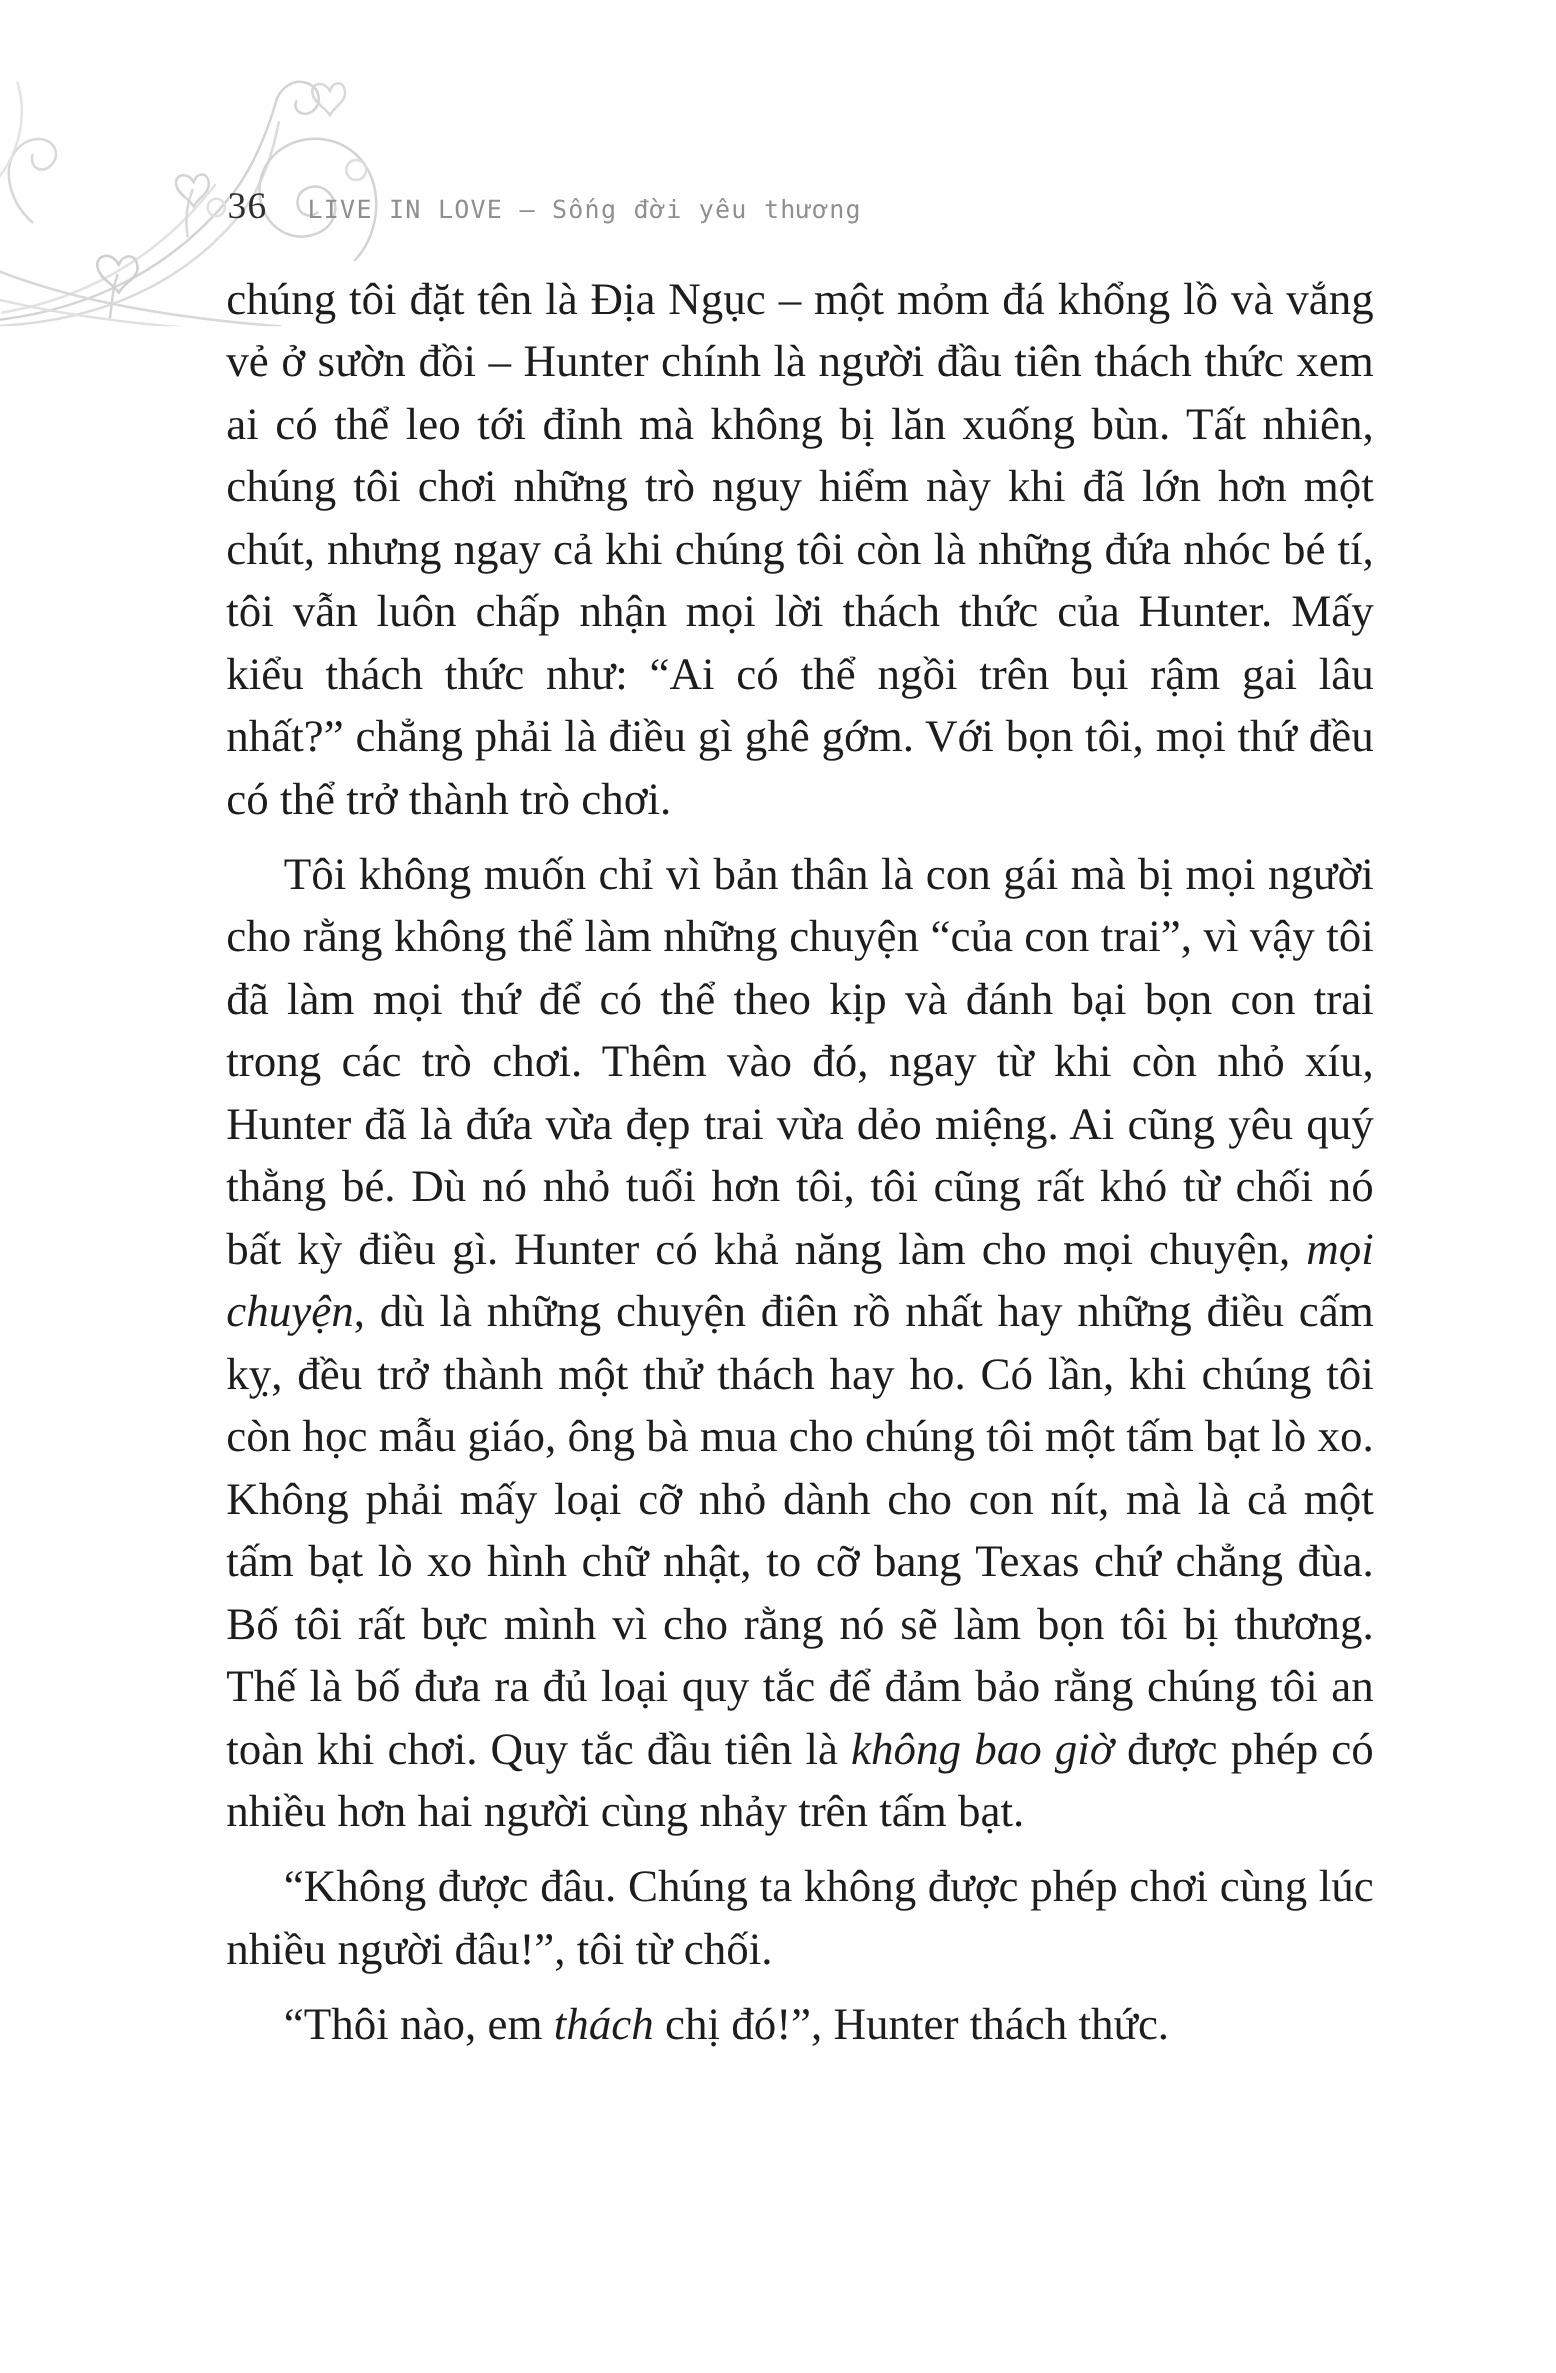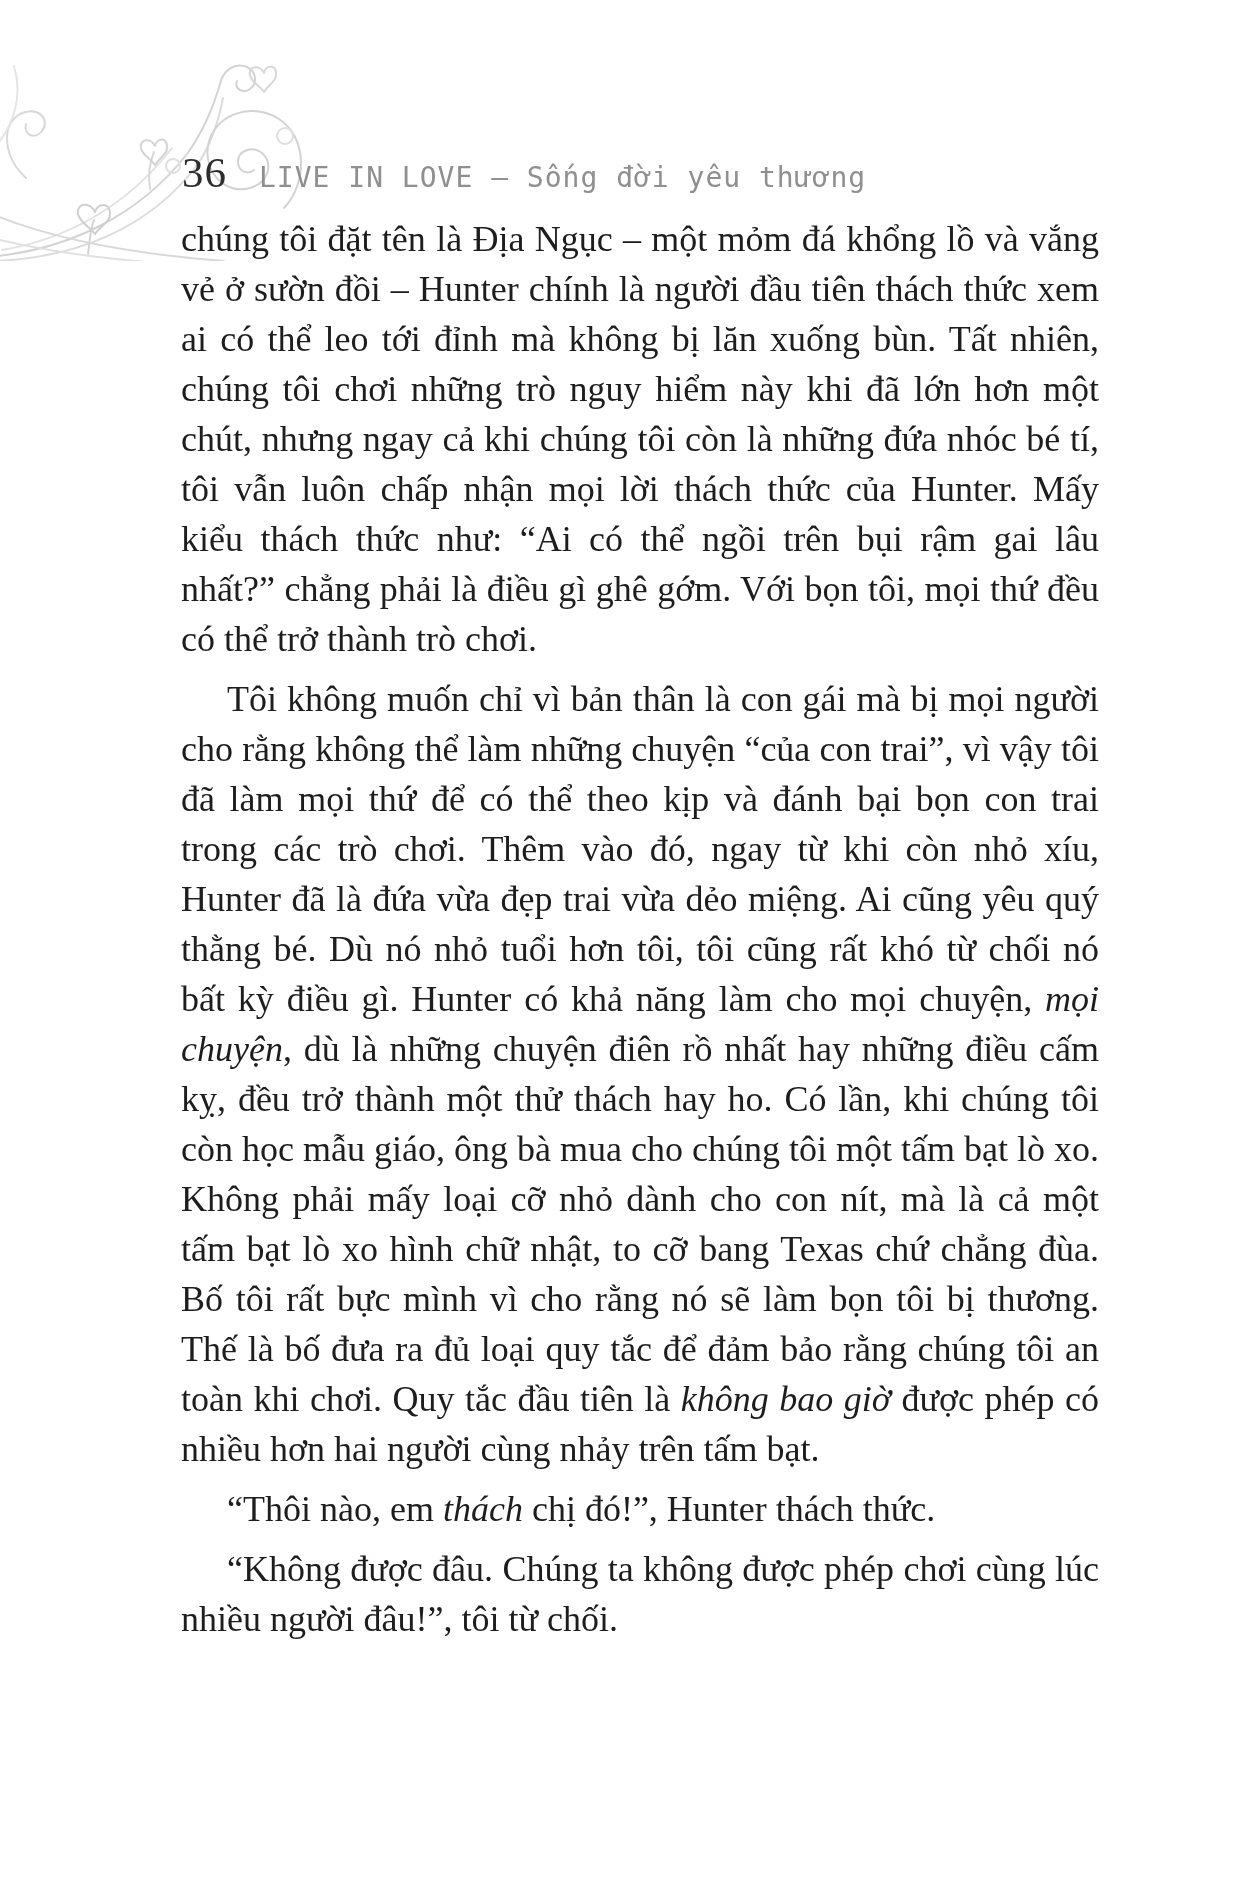--- a/index.html
+++ b/index.html
@@ -25,28 +25,28 @@
   }
   .page-header {
     position: absolute;
     top: 148px;
     left: 182px;
     display: flex;
     align-items: baseline;
   }
   .page-number {
     font-family: "Liberation Serif", "DejaVu Serif", serif;
-    font-size: 43px;
+    font-size: 30px;
     color: #2d2d2d;
     letter-spacing: 1px;
   }
   .running-title {
     margin-left: 32px;
     font-family: "DejaVu Sans Mono", "Liberation Mono", monospace;
-    font-size: 28px;
+    font-size: 20px;
     color: #8f8f8f;
     letter-spacing: 1px;
     white-space: nowrap;
   }
   .body-text {
     position: absolute;
     top: 214px;
     left: 181px;
     width: 918px;
     font-size: 36px;
@@ -103,18 +103,18 @@
     <span class="page-number">36</span>
     <span class="running-title">LIVE IN LOVE – Sống đời yêu thương</span>
   </header>
 
   <main class="body-text">
     <p class="continuation"><span>chúng tôi đặt tên là Địa Ngục – một mỏm đá khổng lồ và vắng vẻ ở sườn đồi – Hunter chính là người đầu tiên thách thức xem ai có thể leo tới đỉnh mà không bị lăn xuống bùn. Tất nhiên, chúng tôi chơi những trò nguy hiểm này khi đã lớn hơn một chút, nhưng ngay cả khi chúng tôi còn là những đứa nhóc bé tí, tôi vẫn luôn chấp nhận mọi lời thách thức của Hunter. Mấy kiểu thách thức như: “Ai có thể ngồi trên bụi rậm gai lâu nhất?” chẳng phải là điều gì ghê gớm. Với bọn tôi, mọi thứ đều có thể trở thành trò chơi.</span></p>
 
     <p><span>Tôi không muốn chỉ vì bản thân là con gái mà bị mọi người cho rằng không thể làm những chuyện “của con trai”, vì vậy tôi đã làm mọi thứ để có thể theo kịp và đánh bại bọn con trai trong các trò chơi. Thêm vào đó, ngay từ khi còn nhỏ xíu, Hunter đã là đứa vừa đẹp trai vừa dẻo miệng. Ai cũng yêu quý thằng bé. Dù nó nhỏ tuổi hơn tôi, tôi cũng rất khó từ chối nó bất kỳ điều gì. Hunter có khả năng làm cho mọi chuyện, </span><i>mọi chuyện</i><span>, dù là những chuyện điên rồ nhất hay những điều cấm kỵ, đều trở thành một thử thách hay ho. Có lần, khi chúng tôi còn học mẫu giáo, ông bà mua cho chúng tôi một tấm bạt lò xo. Không phải mấy loại cỡ nhỏ dành cho con nít, mà là cả một tấm bạt lò xo hình chữ nhật, to cỡ bang Texas chứ chẳng đùa. Bố tôi rất bực mình vì cho rằng nó sẽ làm bọn tôi bị thương. Thế là bố đưa ra đủ loại quy tắc để đảm bảo rằng chúng tôi an toàn khi chơi. Quy tắc đầu tiên là </span><i>không bao giờ</i><span> được phép có nhiều hơn hai người cùng nhảy trên tấm bạt.</span></p>
 
 
+    <p><span>“Không được đâu. Chúng ta không được phép chơi cùng lúc nhiều người đâu!”, tôi từ chối.</span></p>
+
     <p><span>“Thôi nào, em </span><i>thách</i><span> chị đó!”, Hunter thách thức.</span></p>
-
-    <p><span>“Không được đâu. Chúng ta không được phép chơi cùng lúc nhiều người đâu!”, tôi từ chối.</span></p>
   </main>
 
 </div>
 
 </body></html>

